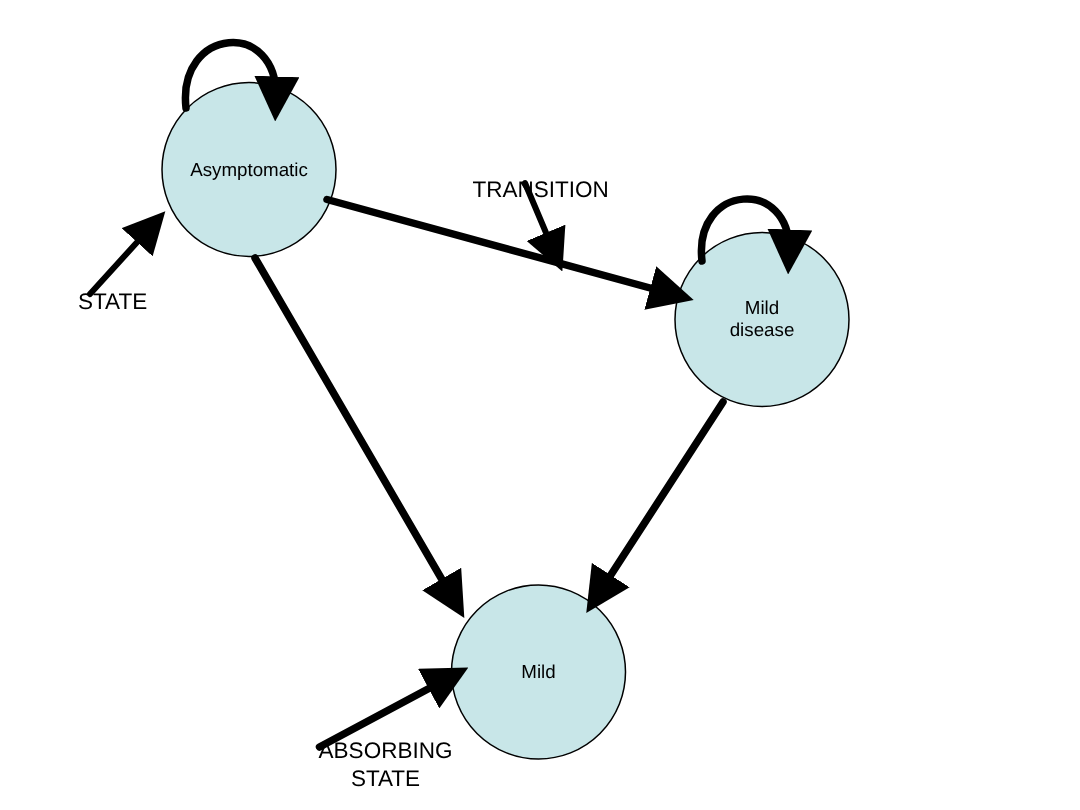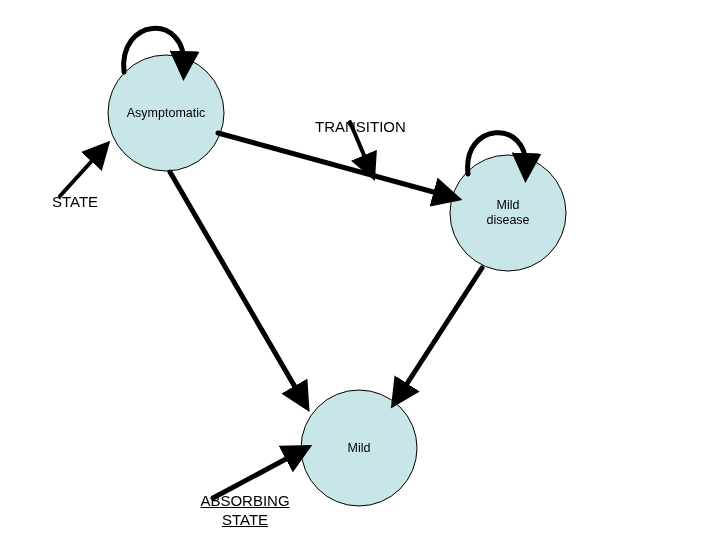--- a/index.html
+++ b/index.html
@@ -85,16 +85,16 @@
 
   <div class="node-label" style="left:458px; top:198px; width:100px;">Mild
 disease</div>
 
   <div class="node-label" style="left:309px; top:441px; width:100px;">Mild</div>
 
   <div class="annotation" style="left:52px; top:180px; width:80px; text-align:left;">STATE</div>
 
   <div class="annotation" style="left:315px; top:105px; width:120px; text-align:left;">TRANSITION</div>
 
-  <div class="annotation" style="left:180px; top:479px; width:130px;text-decoration:underline;">ABSORBING
+  <div class="annotation" style="left:192px; top:479px; width:130px;">ABSORBING
 STATE</div>
 
 </div>
 
 </body></html>

